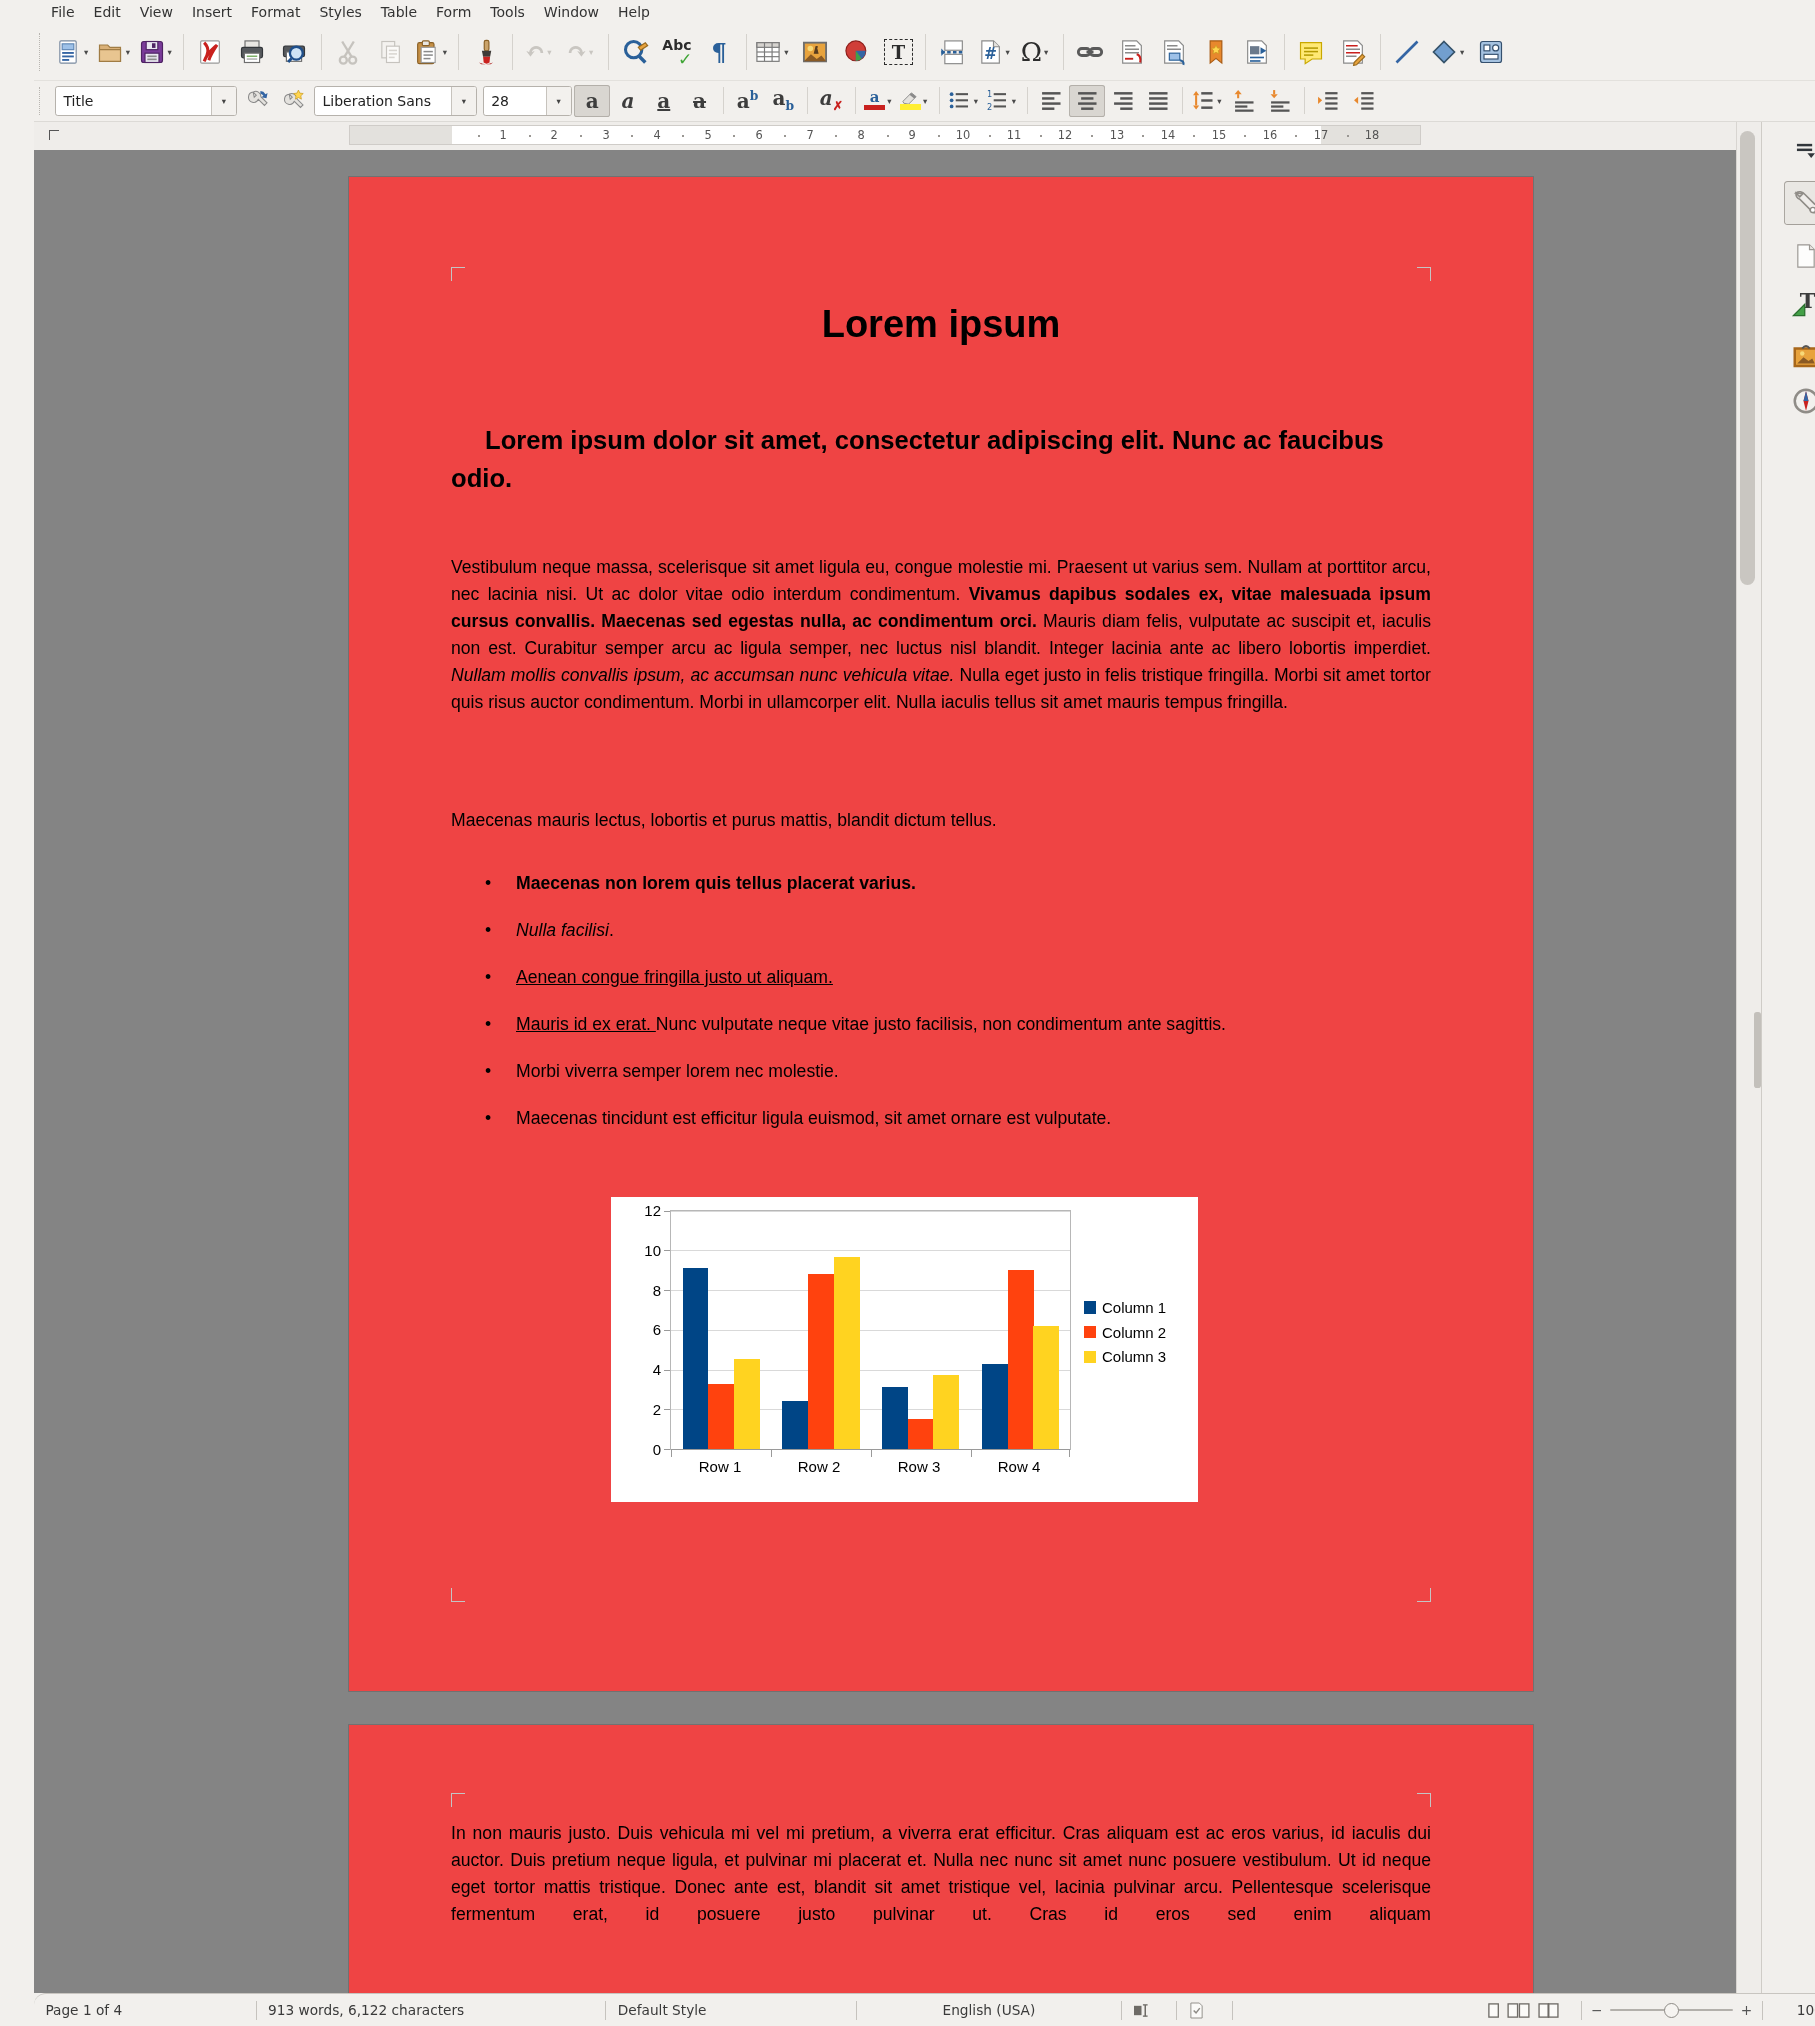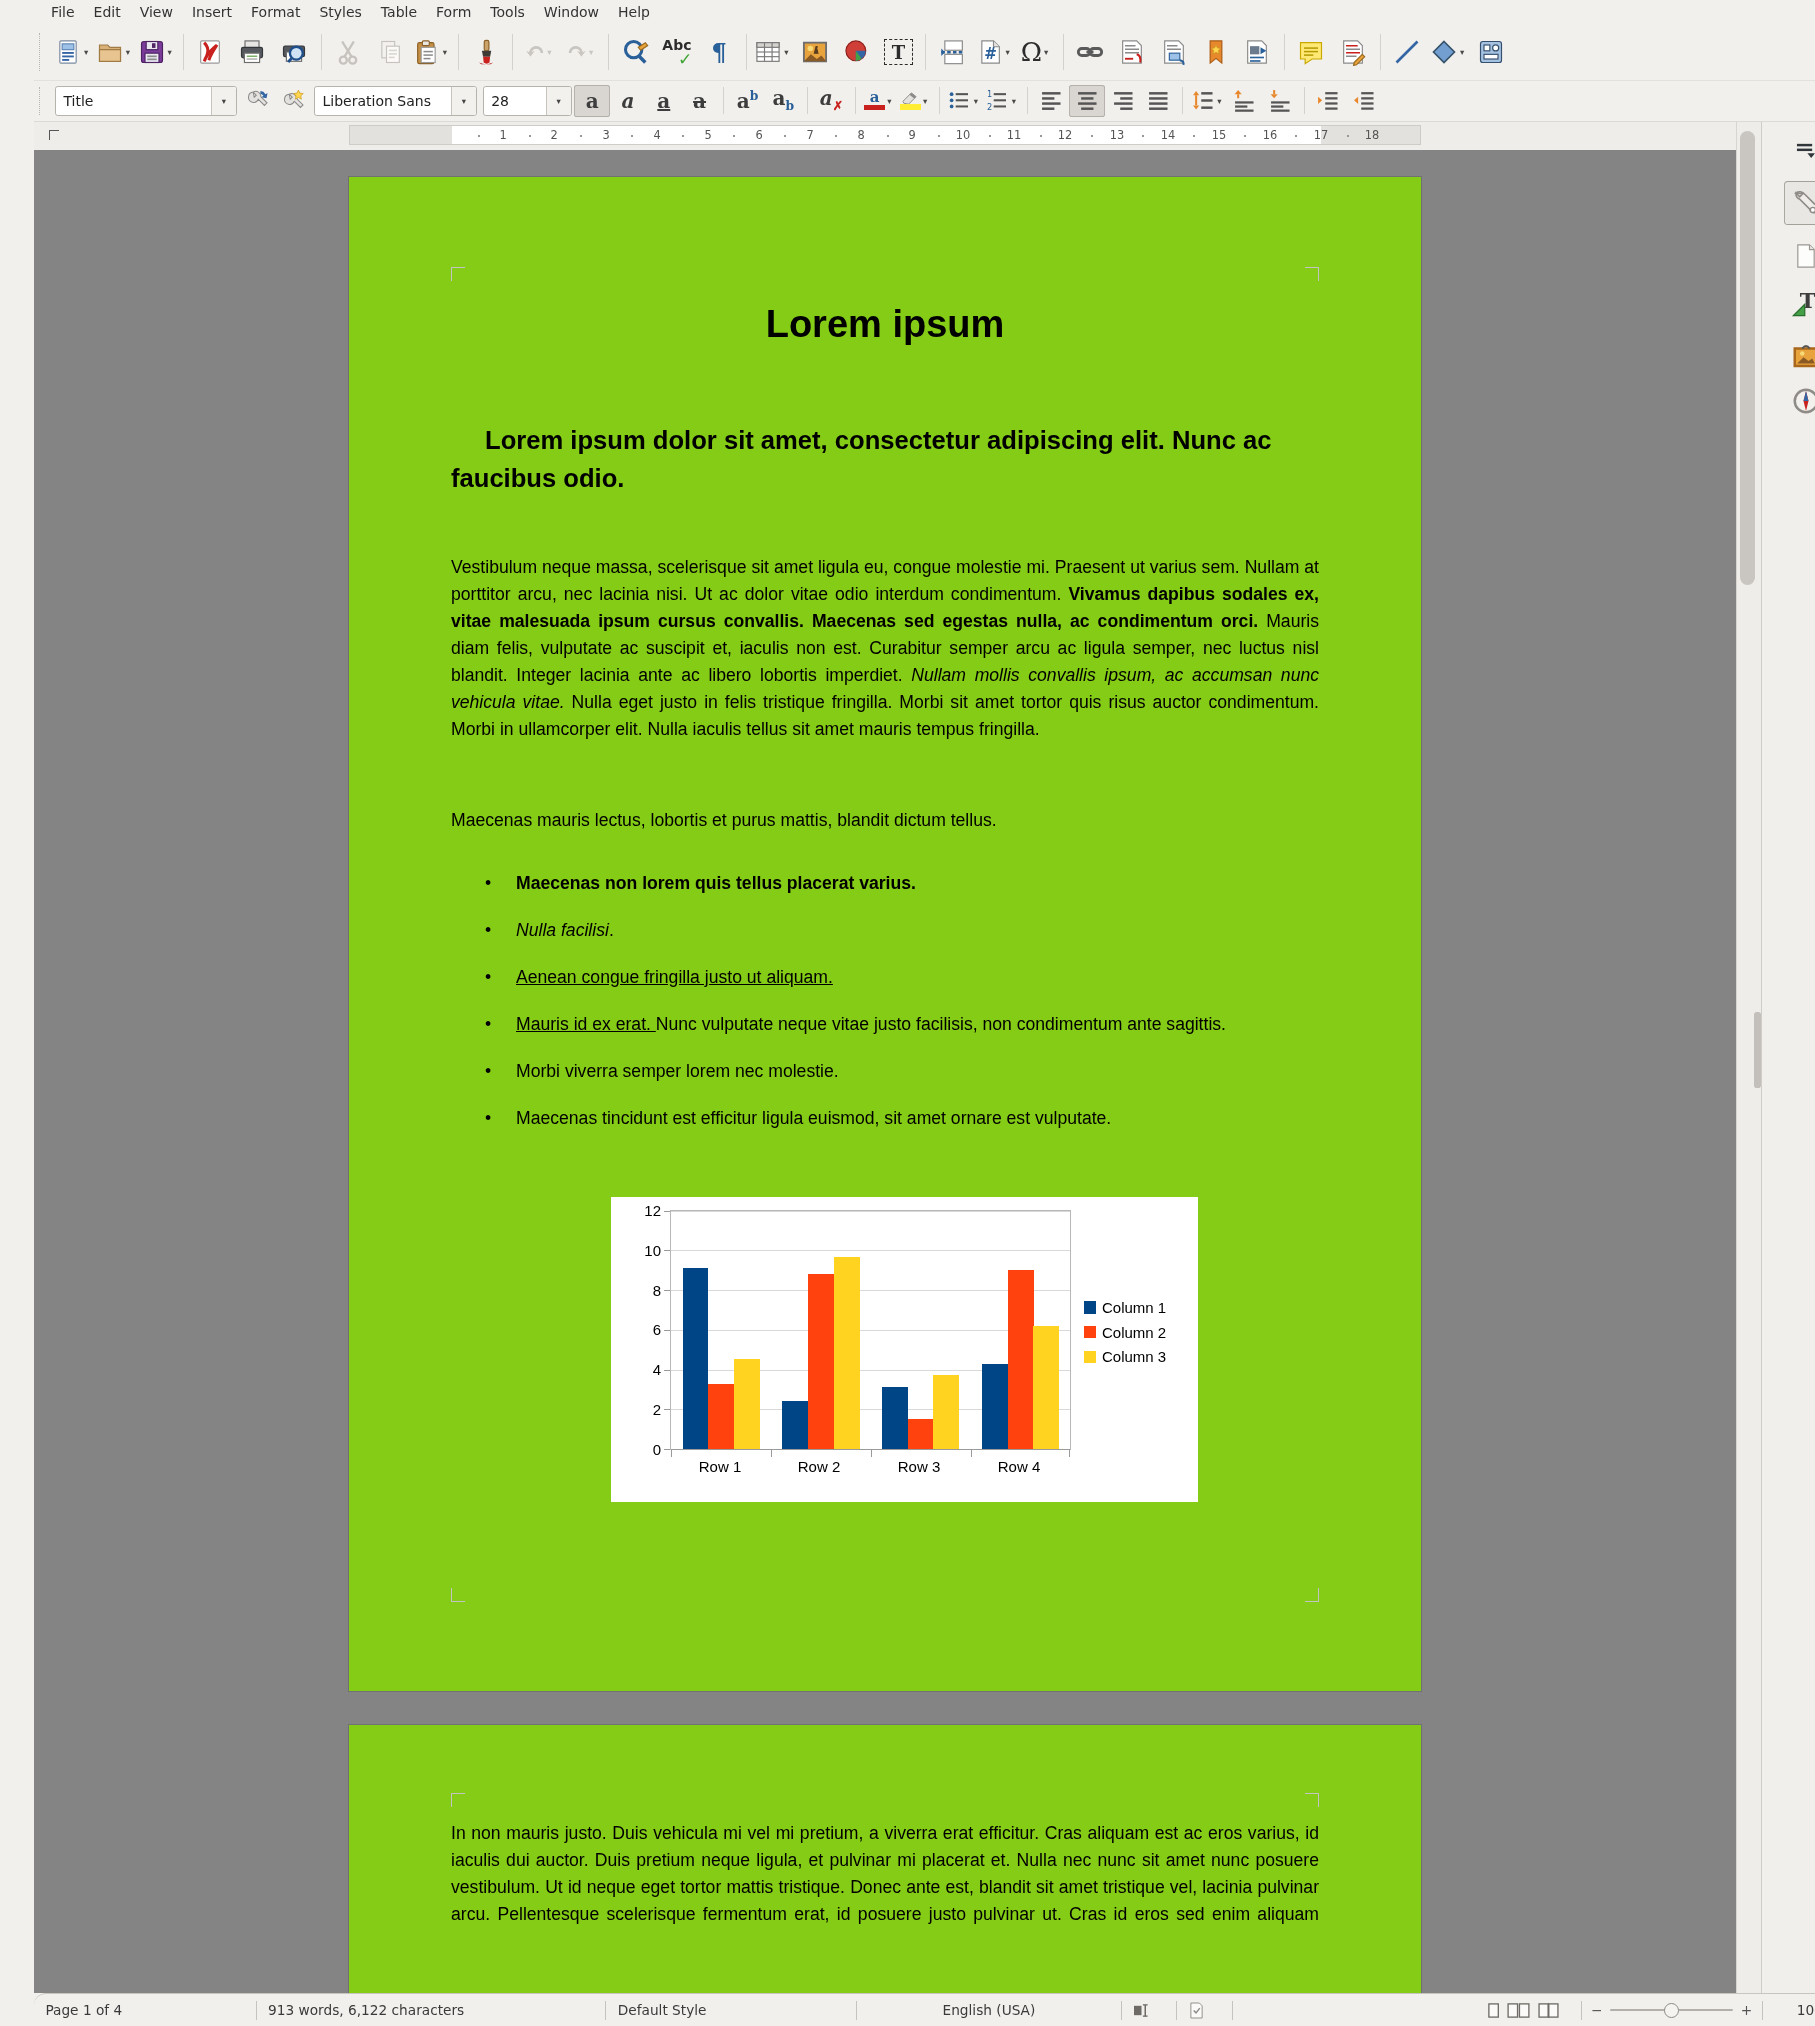--- a/index.html
+++ b/index.html
@@ -42,21 +42,21 @@
   .ruler-white{position:absolute;left:315px;top:3.8px;width:1072px;height:20px;
                background:#fff;border:0.9px solid #cfccc8;box-sizing:border-box;}
   .ruler-margin{position:absolute;top:0;height:18px;background:#e3e1dd;}
   .rnum{position:absolute;top:1.9px;transform:translateX(-50%);font-size:11.4px;color:#555;}
   .rdot{position:absolute;top:8.5px;width:1.9px;height:1.9px;background:#9a9793;}
 
   
   .workspace{flex:1 1 auto;display:flex;min-height:0;}
   .doccol{width:1703px;display:flex;flex-direction:column;min-height:0;}
   .canvas{flex:1 1 auto;background:#848484;position:relative;overflow:hidden;}
-  .page{position:absolute;left:315px;width:1072px;background:#84cc16;
+  .page{position:absolute;left:315px;width:1184px;background:#ef4444;
         box-shadow:0 0 0 0.9px #6f6f6f;}
   .page1{top:27.4px;height:1514px;}
   .page2{top:1575px;height:568px;}
   .cmark{position:absolute;width:13.2px;height:13.2px;border-color:#c4c4c4;border-style:solid;border-width:0;}
   .cm-tl{border-left-width:0.9px;border-top-width:0.9px;}
   .cm-tr{border-right-width:0.9px;border-top-width:0.9px;}
   .cm-bl{border-left-width:0.9px;border-bottom-width:0.9px;}
   .cm-br{border-right-width:0.9px;border-bottom-width:0.9px;}
 
   

